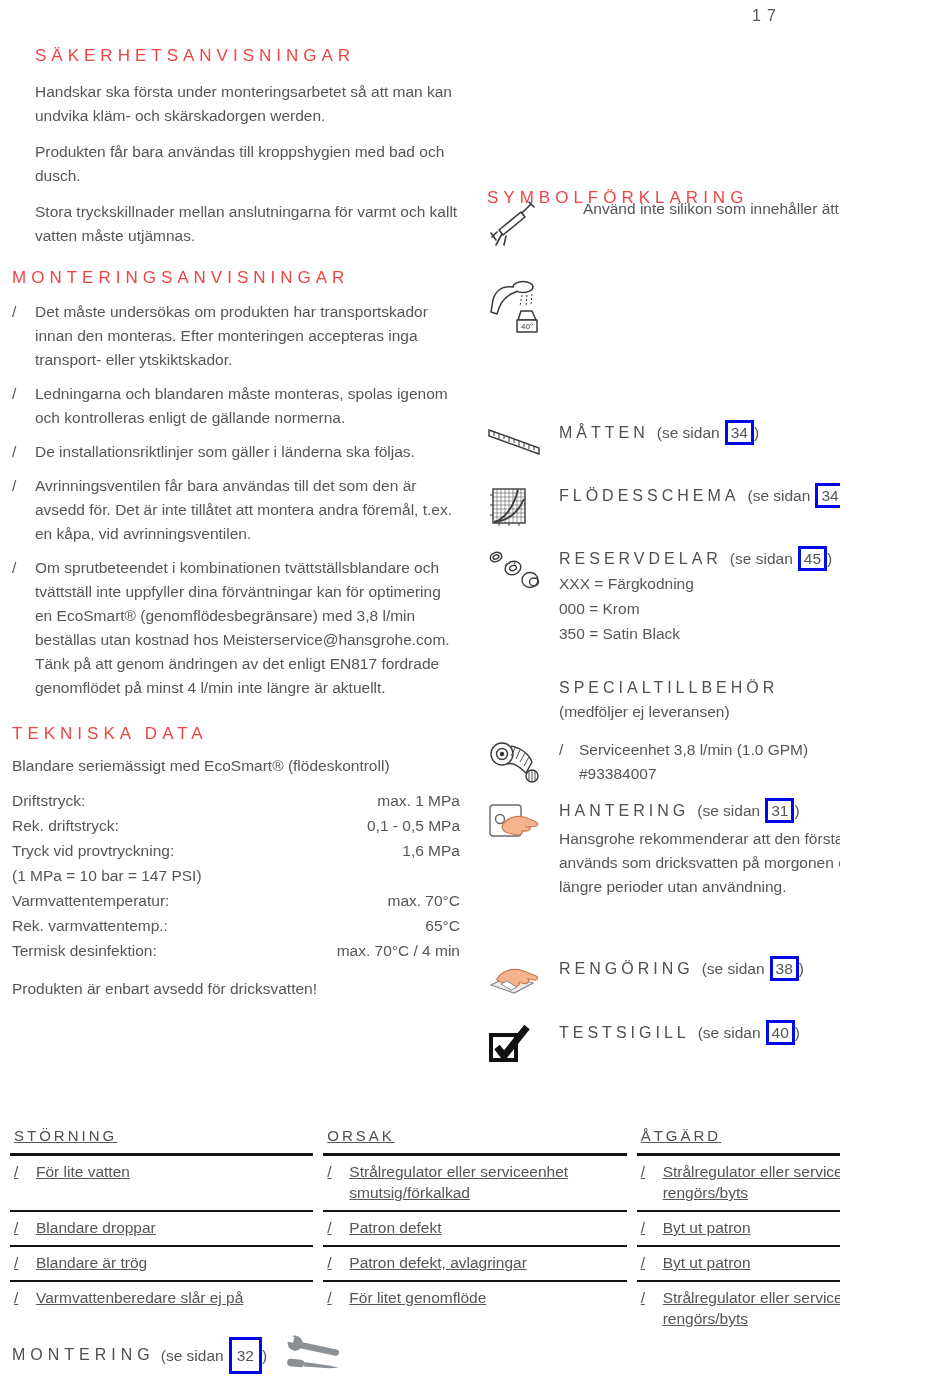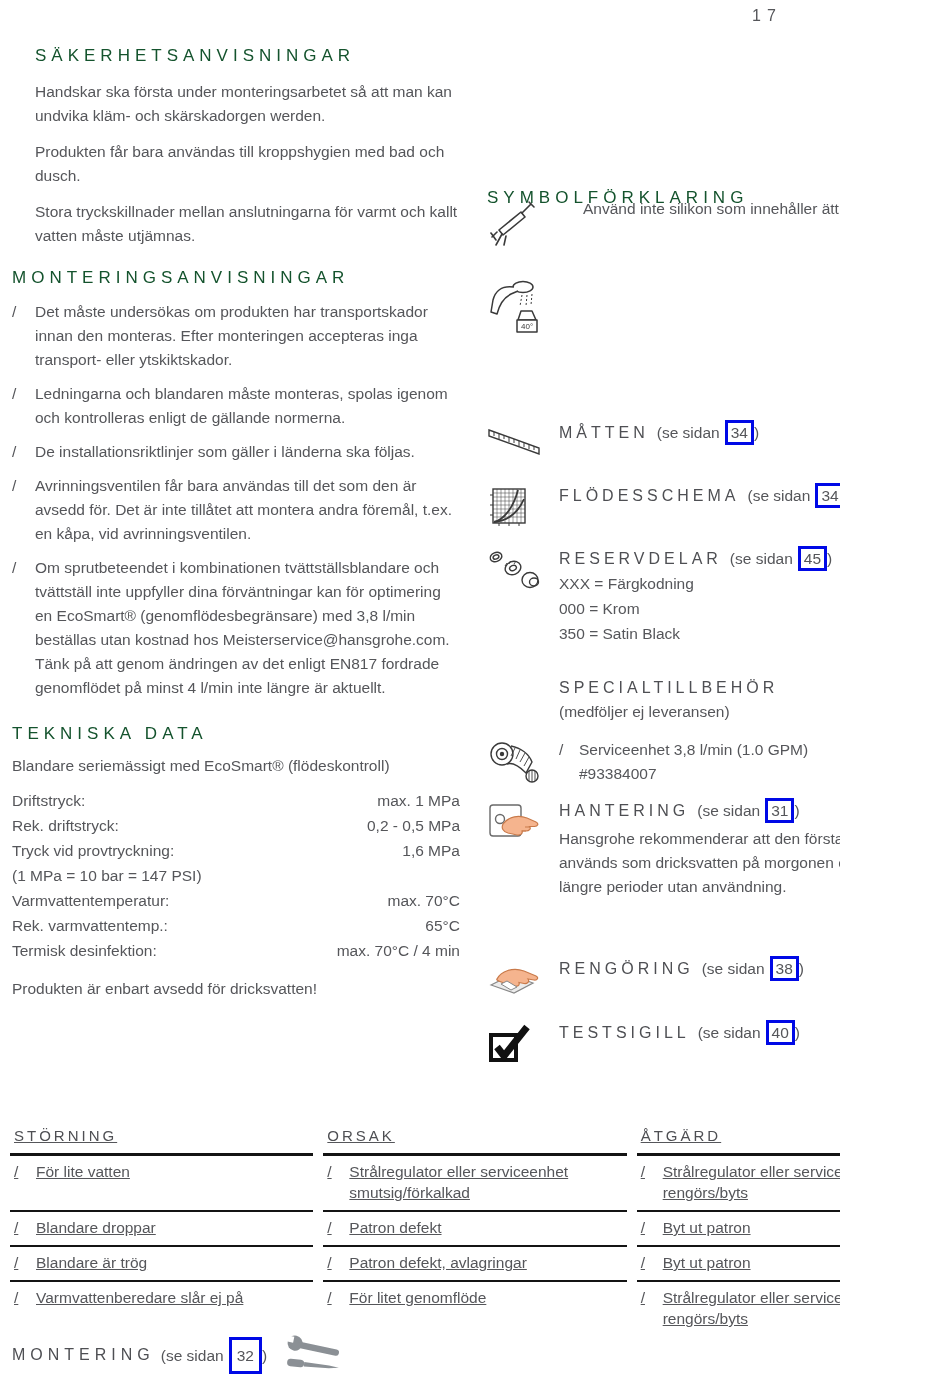--- a/index.html
+++ b/index.html
@@ -1,21 +1,21 @@
 <!DOCTYPE html>
 <html><head>
 <meta charset="utf-8">
 <style>
   html,body{margin:0;padding:0;background:#fff;}
   .page{position:relative;width:840px;height:1383px;background:#fff;overflow:hidden;
         font-family:"Liberation Sans",sans-serif;color:#55565a;font-size:15.5px;line-height:24px;}
   .hdr-num{position:absolute;top:4px;left:752px;letter-spacing:6px;font-size:16px;}
   .hdr-lang{position:absolute;top:4px;left:916px;font-size:16px;letter-spacing:2px;
             border-bottom:1.5px solid #55565a;padding:0 2px 1px 2px;cursor:pointer;}
-  .h1{font-size:17px;letter-spacing:5px;color:#14532d;}
+  .h1{font-size:17px;letter-spacing:5px;color:#ef4444;}
   .h2{font-size:16px;letter-spacing:4px;color:#4e4f53;}
   .leftcol{position:absolute;left:12px;top:0;width:448px;}
   .safety{margin-left:23px;padding-top:44px;}
   .safety .h1{margin-bottom:12px;}
   .para{margin:0 0 12px 0;}
   .mount-h{margin:18px 0 10px 0;}
   .bullets{margin:0;}
   .bullet{display:flex;margin:0 0 10px 0;}
   .bullet .slash{width:23px;flex:0 0 23px;}
   .tek-h{margin:22px 0 8px 0;}
@@ -89,21 +89,21 @@
 
     <div class="h1 tek-h">TEKNISKA DATA</div>
     <p class="intro">Blandare seriemässigt med EcoSmart® (flödeskontroll)</p>
     <div class="specs">
       <div class="spec-row">
         <span>Driftstryck:</span>
         <span>max. 1 MPa</span>
       </div>
       <div class="spec-row">
         <span>Rek. driftstryck:</span>
-        <span>0,2 - 0,5 MPa</span>
+        <span>0,1 - 0,5 MPa</span>
       </div>
       <div class="spec-row">
         <span>Tryck vid provtryckning:</span>
         <span>1,6 MPa</span>
       </div>
       <div class="spec-row">
         <span>(1 MPa = 10 bar = 147 PSI)</span>
         <span></span>
       </div>
       <div class="spec-row">

